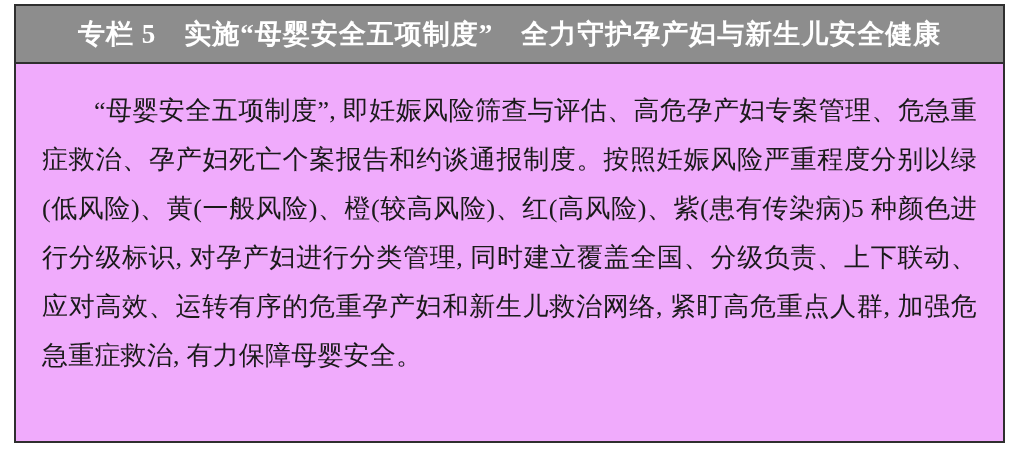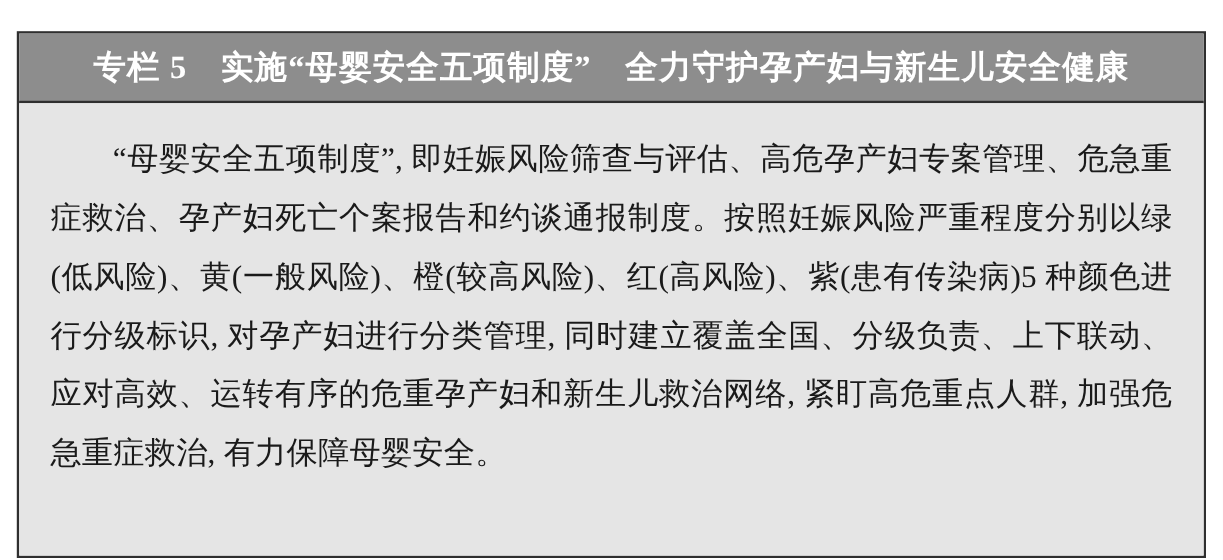--- a/index.html
+++ b/index.html
@@ -9,21 +9,21 @@
   }
   body {
     width: 1019px;
     height: 467px;
     font-family: "Liberation Serif", "DejaVu Serif", serif;
     overflow: hidden;
   }
   .box {
     position: absolute;
     left: 14px;
-    top: 26px;
+    top: 4px;
     width: 991px;
     height: 439px;
     border: 2px solid #2f2f2f;
     box-sizing: border-box;
     background: #ffffff;
   }
   .box-header {
     height: 58px;
     background: #8d8d8d;
     border-bottom: 2px solid #2f2f2f;
@@ -34,21 +34,21 @@
   }
   .box-header-title {
     color: #ffffff;
     font-size: 27px;
     font-weight: bold;
     letter-spacing: 1px;
     white-space: nowrap;
     font-family: "Liberation Serif", "DejaVu Serif", serif;
   }
   .box-body {
-    background: #e5e5e5;
+    background: #f0abfc;
     height: 377px;
     box-sizing: border-box;
     padding: 22px 26px 10px 26px;
   }
   .box-text {
     font-size: 26px;
     line-height: 49px;
     color: #1a1a1a;
     text-align: justify;
     text-justify: inter-ideograph;

